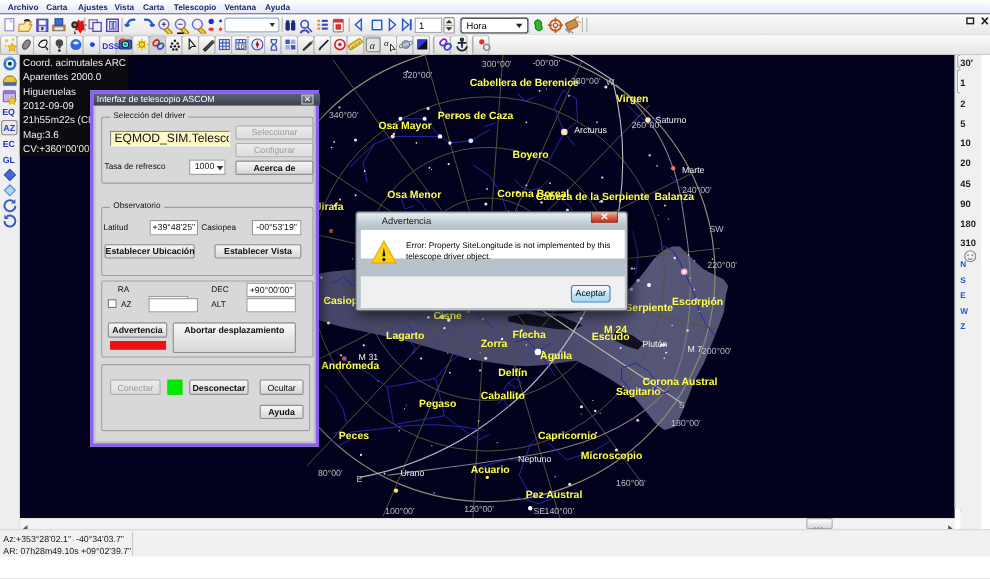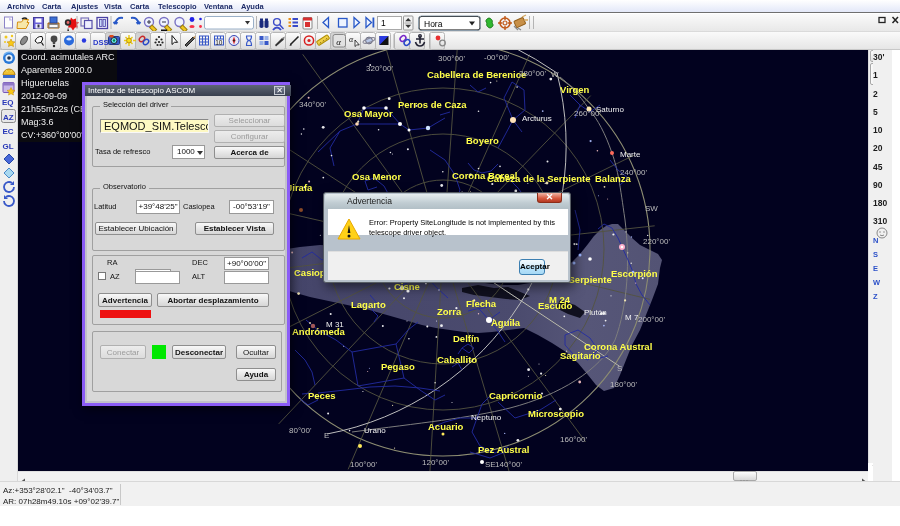--- a/index.html
+++ b/index.html
@@ -698,21 +698,21 @@
 #ascom .glab{position:absolute;top:-7px;left:7px;background:#d8d8d8;padding:0 3px}
 #ascom .fld{position:absolute;background:#fef9c3;border:1px solid #888;border-right-color:#f8f8f8;border-bottom-color:#f8f8f8;font-size:11px;line-height:12px;padding-left:3px;white-space:nowrap;overflow:hidden}
 #ascom .wfld{position:absolute;background:#fff;border:1px solid #999;font-size:8px;line-height:12px;text-align:center;white-space:nowrap;overflow:hidden}
 #ascom .btn{position:absolute;background:linear-gradient(#f8f8f8,#d6d6d6);border:1px solid #8e8e8e;border-radius:2px;text-align:center;font-size:8px;color:#111;white-space:nowrap}
 #ascom .btn.dis{color:#9b9b9b;background:linear-gradient(#ececec,#dcdcdc);border-color:#b0b0b0}
 #warn{left:323px;top:192px;width:248px;height:91px;background:#b8c2cc;border:1px solid #565c63;border-radius:3px;box-shadow:3px 4px 12px rgba(0,0,0,.55);font-size:7.5px;color:#000}
 #warn .wtb{position:absolute;left:1px;top:1px;width:244px;height:15px;background:linear-gradient(#e6edef,#c0ccd2 60%,#b2bfc6);border-radius:2px 2px 0 0;font-size:8.5px;line-height:15px;padding-left:22px;color:#1a1a1a}
 #warn .wclose{position:absolute;left:213px;top:0px;width:25px;height:10px;background:linear-gradient(#f0b4a4,#d6573d 60%,#b33922);border:1px solid #8c2c18;border-top:none;border-radius:0 0 3px 3px;color:#fff;text-align:center;font-size:9px;line-height:9px;font-weight:700}
 #warn .wbody{position:absolute;left:4px;top:16px;width:240px;height:26px;background:#fff}
 #warn .wfoot{position:absolute;left:4px;top:58px;width:240px;height:29px;background:#f0f0f0;border-top:1px solid #dfdfdf}
-#warn .okbtn{position:absolute;left:191px;top:7px;width:26px;height:16px;background:linear-gradient(#f2f9fd,#d8effc 45%,#bee6fd 46%,#a7d9f5);border:1px solid #3c7fb1;border-radius:3px;text-align:right;font-size:8px;line-height:14px;color:#000;font-weight:700}
+#warn .okbtn{position:absolute;left:191px;top:7px;width:36px;height:16px;background:linear-gradient(#f2f9fd,#d8effc 45%,#bee6fd 46%,#a7d9f5);border:1px solid #3c7fb1;border-radius:3px;text-align:center;font-size:8px;line-height:14px;color:#000;font-weight:400}
 </style>
 <div class="abs" id="ascom">
 <div class="tbar">Interfaz de telescopio ASCOM</div>
 <div class="tclose">✕</div>
 <div class="grp" style="left:7px;top:21px;width:193px;height:61px">
         <div class="glab">Selección del driver</div>
       </div>
 <div class="fld" style="left:15px;top:34px;width:109px;height:14px;line-height:13px">EQMOD_SIM.Telescope</div>
 <div class="btn dis" style="left:129px;top:29px;width:71px;height:13px;line-height:12px">Seleccionar</div>
 <div class="btn dis" style="left:129px;top:45px;width:71px;height:13px;line-height:12px">Configurar</div>
@@ -721,34 +721,34 @@
           <path d="M0 1 l6 0 -3 4 z" fill="#333"></path>
         </svg></div>
 <div class="btn" style="left:129px;top:61px;width:71px;height:13px;line-height:12px;font-weight:700">Acerca de</div>
 <div class="grp" style="left:7px;top:103px;width:193px;height:63px">
         <div class="glab">Observatorio</div>
       </div>
 <div style="position:absolute;left:9px;top:117px">Latitud</div>
 <div class="wfld" style="left:51px;top:115px;width:44px;height:14px">+39°48'25"</div>
 <div style="position:absolute;left:98px;top:117px">Casiopea</div>
 <div class="wfld" style="left:144px;top:115px;width:45px;height:14px">-00°53'19"</div>
-<div class="btn" style="left:10px;top:137px;width:82px;height:13px;line-height:12px;font-weight:400">Establecer Ubicación</div>
+<div class="btn" style="left:10px;top:137px;width:82px;height:13px;line-height:12px;font-weight:700">Establecer Ubicación</div>
 <div class="btn" style="left:110px;top:137px;width:79px;height:13px;line-height:12px;font-weight:700">Establecer Vista</div>
 <div class="grp" style="left:7px;top:170px;width:193px;height:70px"></div>
 <div style="position:absolute;left:22px;top:173px">RA</div>
 <div class="wfld" style="left:50px;top:184px;width:36px;height:13px">1h11m26.3</div>
 <div style="position:absolute;left:107px;top:173px">DEC</div>
 <div class="wfld" style="left:139px;top:172px;width:45px;height:13px">+90°00'00"</div>
 <div style="position:absolute;left:13px;top:187px;width:8px;height:8px;background:#fff;border:1px solid #777"></div>
 <div style="position:absolute;left:25px;top:187px">AZ</div>
 <div class="wfld" style="left:50px;top:186px;width:45px;height:13px"></div>
 <div style="position:absolute;left:107px;top:187px">ALT</div>
 <div class="wfld" style="left:139px;top:186px;width:45px;height:13px"></div>
 <div class="btn" style="left:13px;top:208px;width:54px;height:14px;line-height:13px;font-weight:700">Advertencia</div>
-<div class="btn" style="left:72px;top:208px;width:112px;height:14px;line-height:13px;font-weight:700">Abortar desplazamiento</div>
+<div class="btn" style="left:72px;top:208px;width:112px;height:28px;line-height:13px;font-weight:700">Abortar desplazamiento</div>
 <div style="position:absolute;left:15px;top:225px;width:51px;height:8px;background:#ee1111"></div>
 <div class="grp" style="left:7px;top:246px;width:190px;height:61px"></div>
 <div class="btn dis" style="left:15px;top:260px;width:46px;height:14px;line-height:13px">Conectar</div>
 <div style="position:absolute;left:67px;top:260px;width:14px;height:14px;background:#00e800"></div>
 <div class="btn" style="left:87px;top:260px;width:54px;height:14px;line-height:13px;font-weight:700">Desconectar</div>
 <div class="btn" style="left:151px;top:260px;width:40px;height:14px;line-height:13px;font-weight:400">Ocultar</div>
 <div class="btn" style="left:151px;top:283px;width:40px;height:13px;line-height:12px;font-weight:700">Ayuda</div>
 </div>
 <div class="abs" id="warn">
 <div class="wtb">Advertencia</div>

